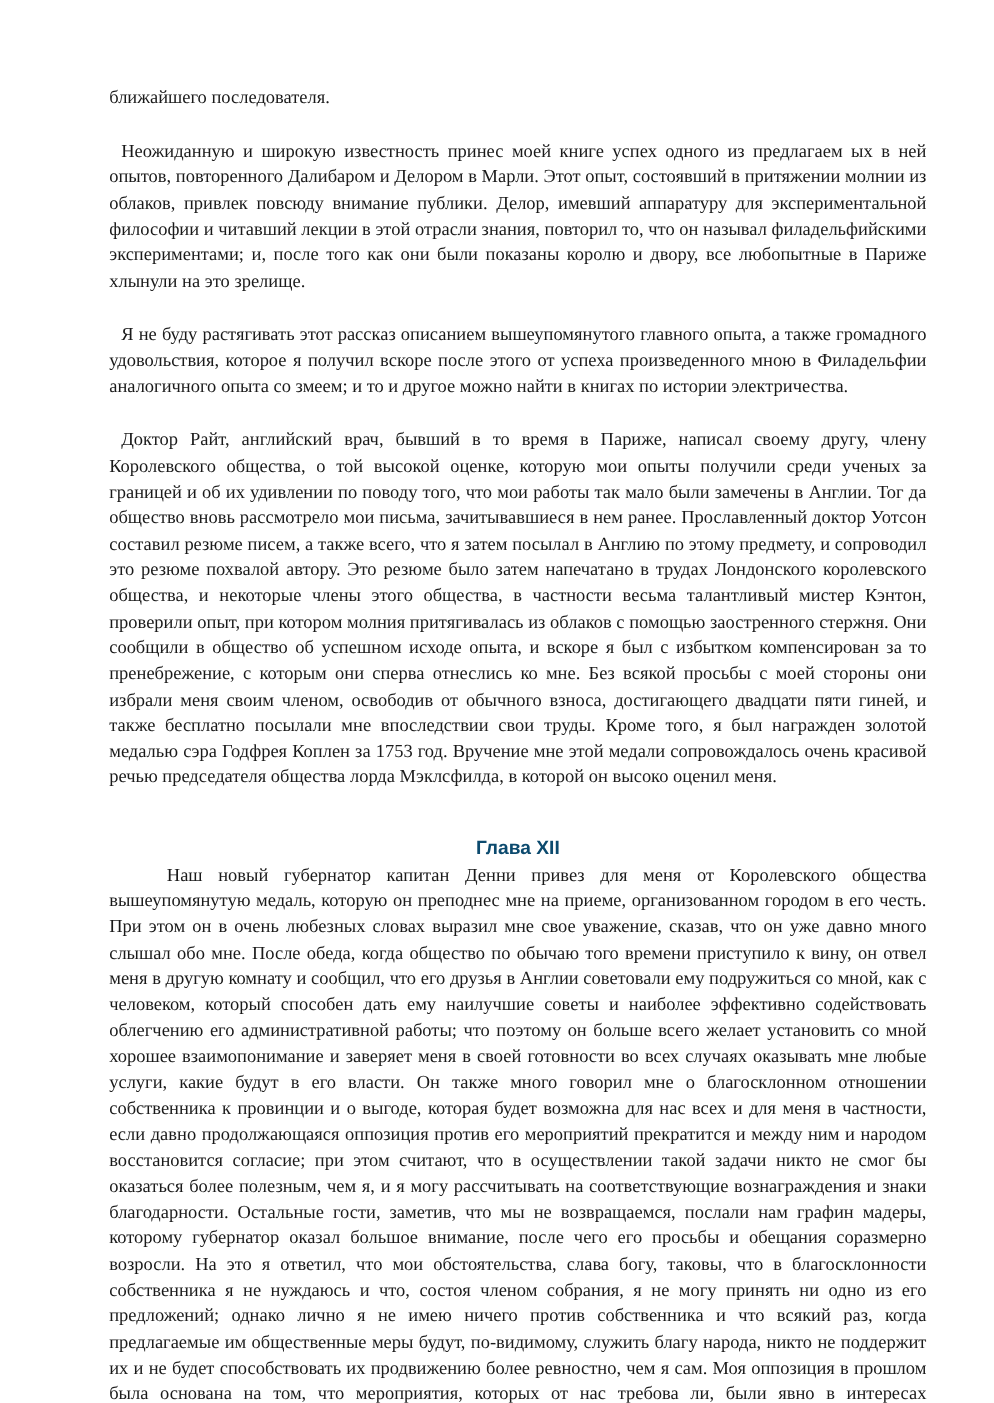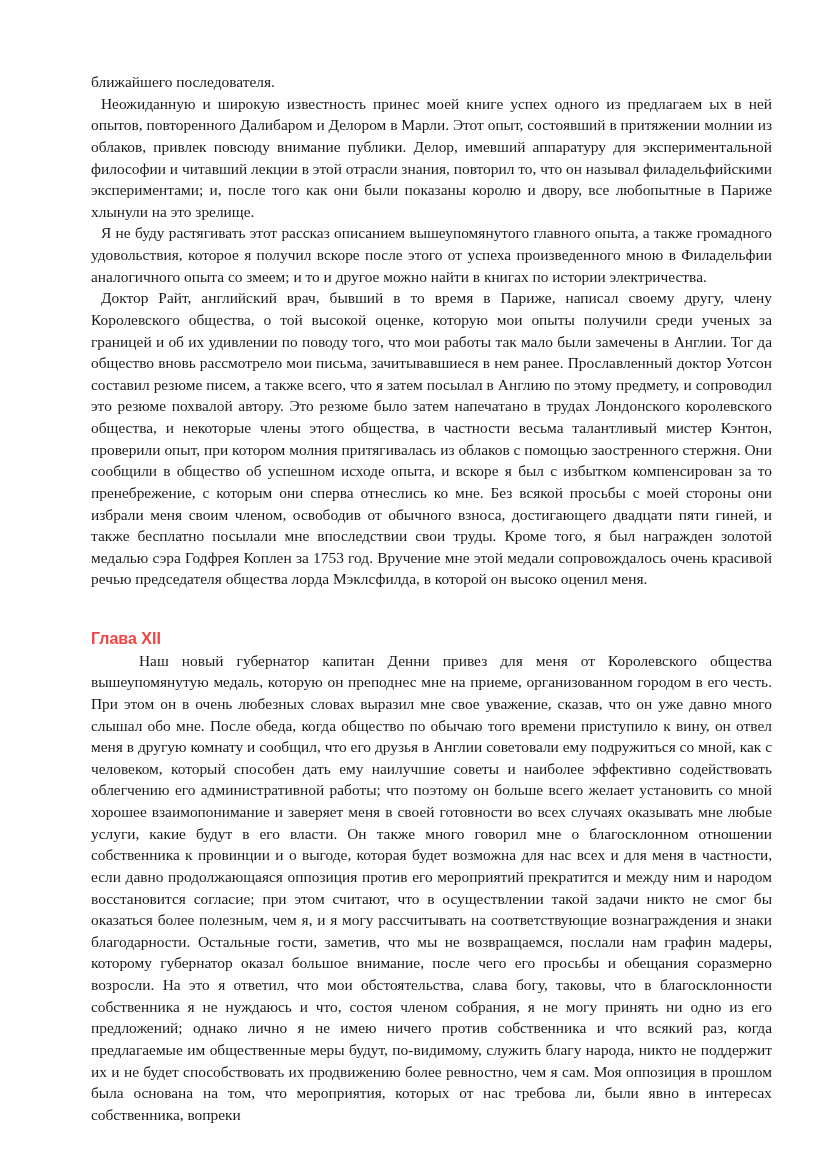--- a/index.html
+++ b/index.html
@@ -21,31 +21,31 @@
       width: 681px;
       font-family: "Liberation Serif", serif;
       font-size: 15.4px;
       line-height: 21.62px;
     }
     .para {
       margin: 0;
       text-align: justify;
       text-align-last: left;
     }
-    .para.indent-small { text-indent: 10px; }
+    .para.indent-small { text-indent: 10px; margin-top: 23px; }
     .para.indent-large { text-indent: 48px; }
     .para.no-indent { text-indent: 0; }
     .chapter-title {
       margin: 38px 0 0 0;
-      text-align: left;
+      text-align: center;
       font-family: "Liberation Sans", sans-serif;
       font-weight: bold;
       font-size: 16px;
       line-height: 21.62px;
-      color: #ef4444;
+      color: #0c4a6e;
     }
   </style>
 </head>
 <body>
 
 <div class="page">
   <p class="para no-indent">ближайшего последователя.</p>
   <p class="para indent-small">Неожиданную и широкую известность принес моей книге успех одного из предлагаем ых в ней опытов, повторенного Далибаром и Делором в Марли. Этот опыт, состоявший в притяжении молнии из облаков, привлек повсюду внимание публики. Делор, имевший аппаратуру для экспериментальной философии и читавший лекции в этой отрасли знания, повторил то, что он называл филадельфийскими экспериментами; и, после того как они были показаны королю и двору, все любопытные в Париже хлынули на это зрелище.</p>
   <p class="para indent-small">Я не буду растягивать этот рассказ описанием вышеупомянутого главного опыта, а также громадного удовольствия, которое я получил вскоре после этого от успеха произведенного мною в Филадельфии аналогичного опыта со змеем; и то и другое можно найти в книгах по истории электричества.</p>
   <p class="para indent-small">Доктор Райт, английский врач, бывший в то время в Париже, написал своему другу, члену Королевского общества, о той высокой оценке, которую мои опыты получили среди ученых за границей и об их удивлении по поводу того, что мои работы так мало были замечены в Англии. Тог да общество вновь рассмотрело мои письма, зачитывавшиеся в нем ранее. Прославленный доктор Уотсон составил резюме писем, а также всего, что я затем посылал в Англию по этому предмету, и сопроводил это резюме похвалой автору. Это резюме было затем напечатано в трудах Лондонского королевского общества, и некоторые члены этого общества, в частности весьма талантливый мистер Кэнтон, проверили опыт, при котором молния притягивалась из облаков с помощью заостренного стержня. Они сообщили в общество об успешном исходе опыта, и вскоре я был с избытком компенсирован за то пренебрежение, с которым они сперва отнеслись ко мне. Без всякой просьбы с моей стороны они избрали меня своим членом, освободив от обычного взноса, достигающего двадцати пяти гиней, и также бесплатно посылали мне впоследствии свои труды. Кроме того, я был награжден золотой медалью сэра Годфрея Коплен за 1753 год. Вручение мне этой медали сопровождалось очень красивой речью председателя общества лорда Мэклсфилда, в которой он высоко оценил меня.</p>

